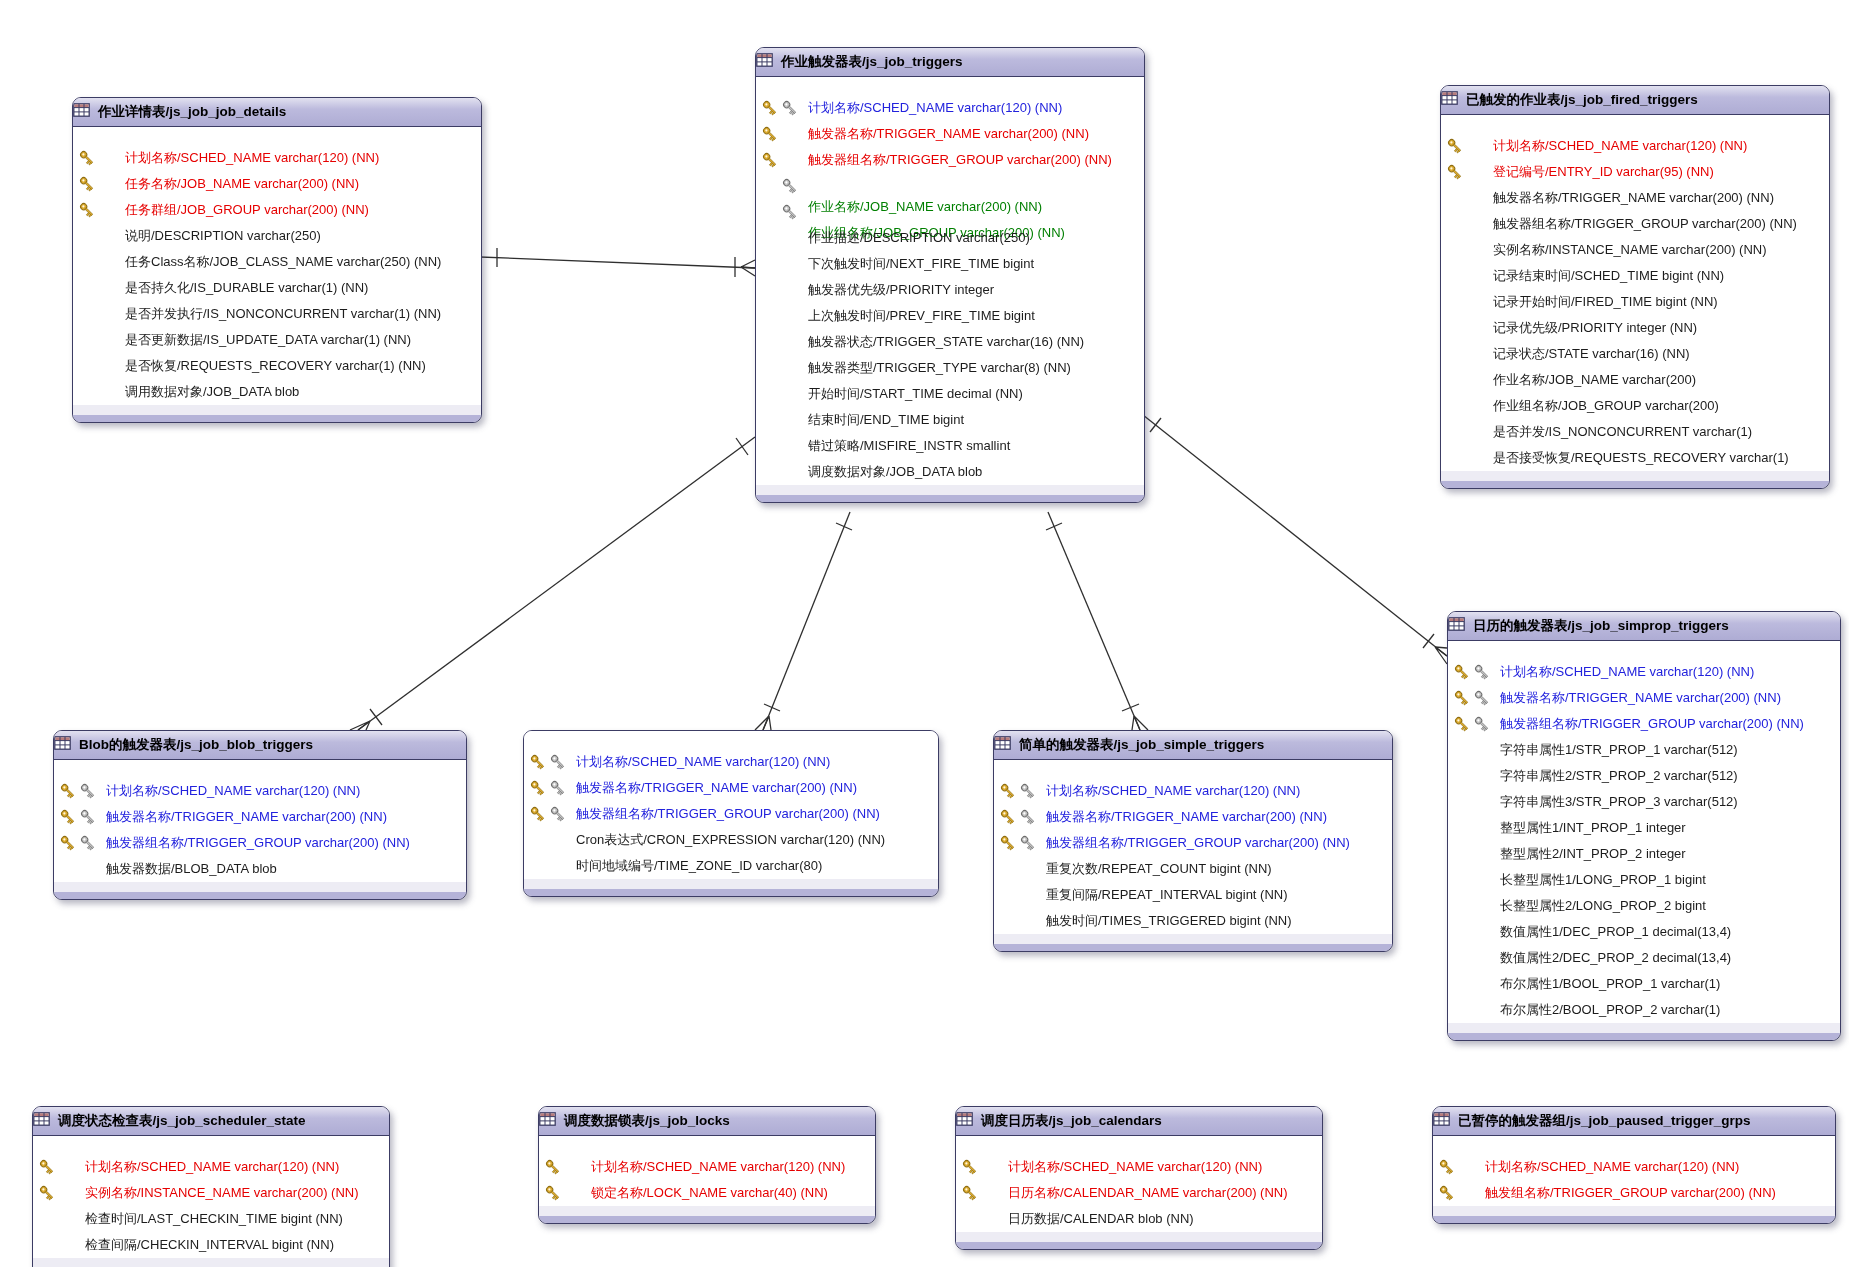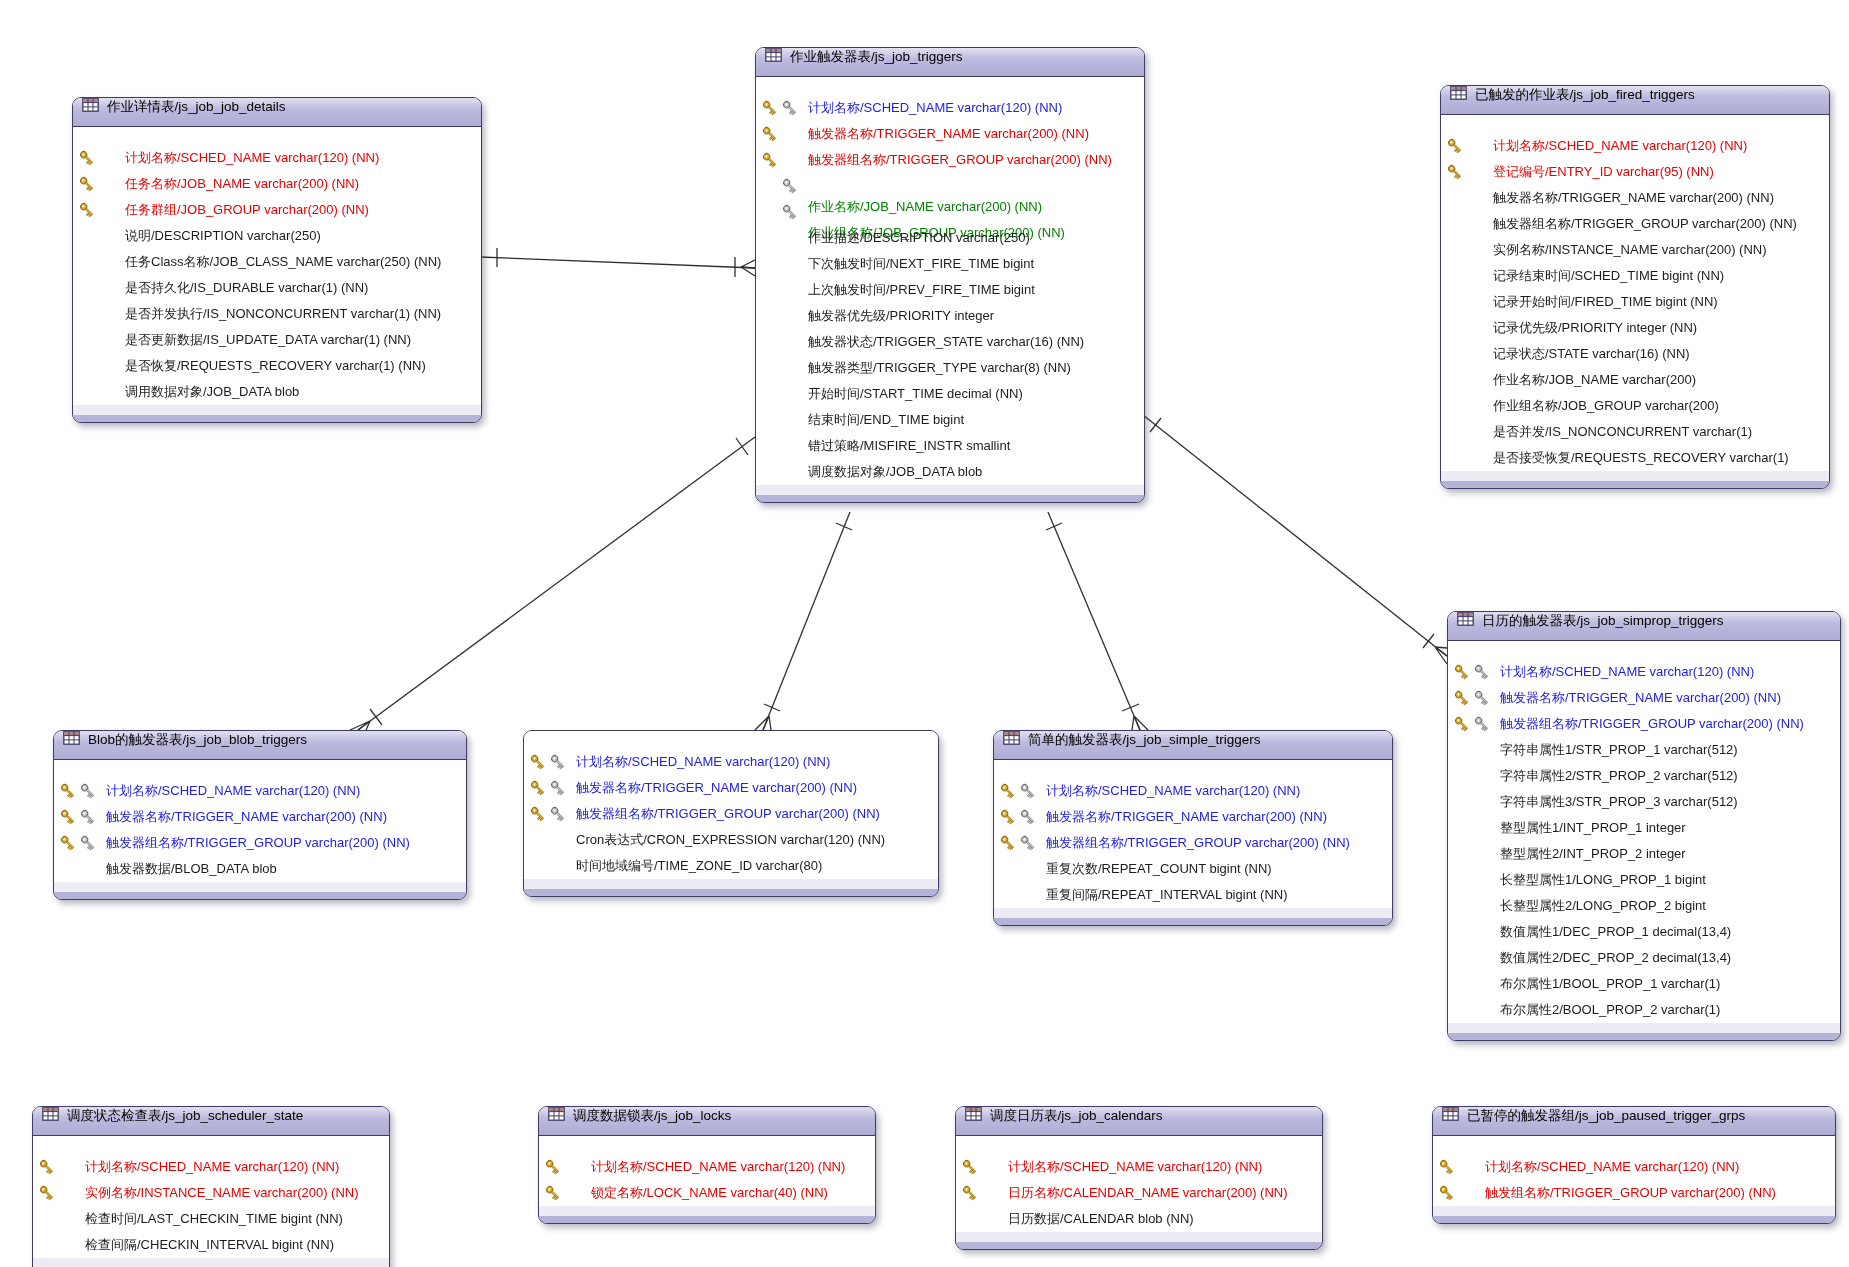--- a/index.html
+++ b/index.html
@@ -3,23 +3,23 @@
 <meta charset="utf-8">
 <style>
   html,body{margin:0;padding:0;background:#ffffff;}
   body{width:1849px;height:1267px;overflow:hidden;
        font-family:"Liberation Sans","DejaVu Sans",sans-serif;}
   #canvas{position:relative;width:1849px;height:1267px;background:#ffffff;}
   #rel-layer{position:absolute;left:0;top:0;z-index:0;}
   .table{position:absolute;z-index:1;background:#ffffff;
          border:1.6px solid #3c3c64;border-radius:9px;overflow:hidden;
          box-shadow:3px 4px 6px rgba(70,70,100,.38);}
-  .thead{height:28px;display:flex;gap:8px;padding-left:9px;
+  .thead{height:28px;display:flex;align-items:center;gap:8px;
          background:linear-gradient(180deg,#e2e1f0 0%,#bcbadd 40%,#aeacd4 100%);
-         border-bottom:1.6px solid #3c3c64;}
+         border-bottom:1.6px solid #3c3c64;font-weight:bold;}
   .ttitle{font-size:13.5px;color:#000;white-space:nowrap;}
   .tbody{padding-top:18px;background:#fff;}
   .row{height:26px;display:flex;align-items:center;white-space:nowrap;}
   .kslot{flex:0 0 20px;width:20px;height:20px;display:flex;align-items:center;justify-content:center;}
   .kslot:first-child{margin-left:4px;}
   .ctext{margin-left:8px;font-size:13px;}
   .c-pk{color:var(--pk,#e60000);}
   .c-fk{color:var(--fk,#007f00);margin-top:41px;}
   .c-pkfk{color:var(--pkfk,#2222dd);}
   .c-normal{color:var(--normal,#1c1c1c);}
@@ -273,26 +273,26 @@
           <span class="ctext c-normal">作业描述/DESCRIPTION varchar(250)</span>
         </div>
         <div class="row">
           <span class="kslot"></span>
           <span class="kslot"></span>
           <span class="ctext c-normal">下次触发时间/NEXT_FIRE_TIME bigint</span>
         </div>
         <div class="row">
           <span class="kslot"></span>
           <span class="kslot"></span>
+          <span class="ctext c-normal">触发器优先级/PRIORITY integer</span>
+        </div>
+        <div class="row">
+          <span class="kslot"></span>
+          <span class="kslot"></span>
           <span class="ctext c-normal">上次触发时间/PREV_FIRE_TIME bigint</span>
-        </div>
-        <div class="row">
-          <span class="kslot"></span>
-          <span class="kslot"></span>
-          <span class="ctext c-normal">触发器优先级/PRIORITY integer</span>
         </div>
         <div class="row">
           <span class="kslot"></span>
           <span class="kslot"></span>
           <span class="ctext c-normal">触发器状态/TRIGGER_STATE varchar(16) (NN)</span>
         </div>
         <div class="row">
           <span class="kslot"></span>
           <span class="kslot"></span>
           <span class="ctext c-normal">触发器类型/TRIGGER_TYPE varchar(8) (NN)</span>
@@ -697,20 +697,25 @@
         <div class="row">
           <span class="kslot"></span>
           <span class="kslot"></span>
           <span class="ctext c-normal">重复次数/REPEAT_COUNT bigint (NN)</span>
         </div>
         <div class="row">
           <span class="kslot"></span>
           <span class="kslot"></span>
           <span class="ctext c-normal">重复间隔/REPEAT_INTERVAL bigint (NN)</span>
         </div>
+        <div class="row">
+          <span class="kslot"></span>
+          <span class="kslot"></span>
+          <span class="ctext c-normal">触发时间/TIMES_TRIGGERED bigint (NN)</span>
+        </div>
       </div>
     <div class="strip1"></div>
     <div class="strip2"></div>
   </div>
 
   <div class="table" id="t6">
     <div class="thead">
       <span class="ticon"><svg width="17" height="14" viewBox="0 0 17 14">
             <rect x="0.8" y="0.8" width="15.4" height="12.4" fill="#ffffff" stroke="#3c3c64" stroke-width="1.3"></rect>
             <rect x="1.4" y="1.4" width="14.2" height="3" fill="#b87c7c"></rect>

